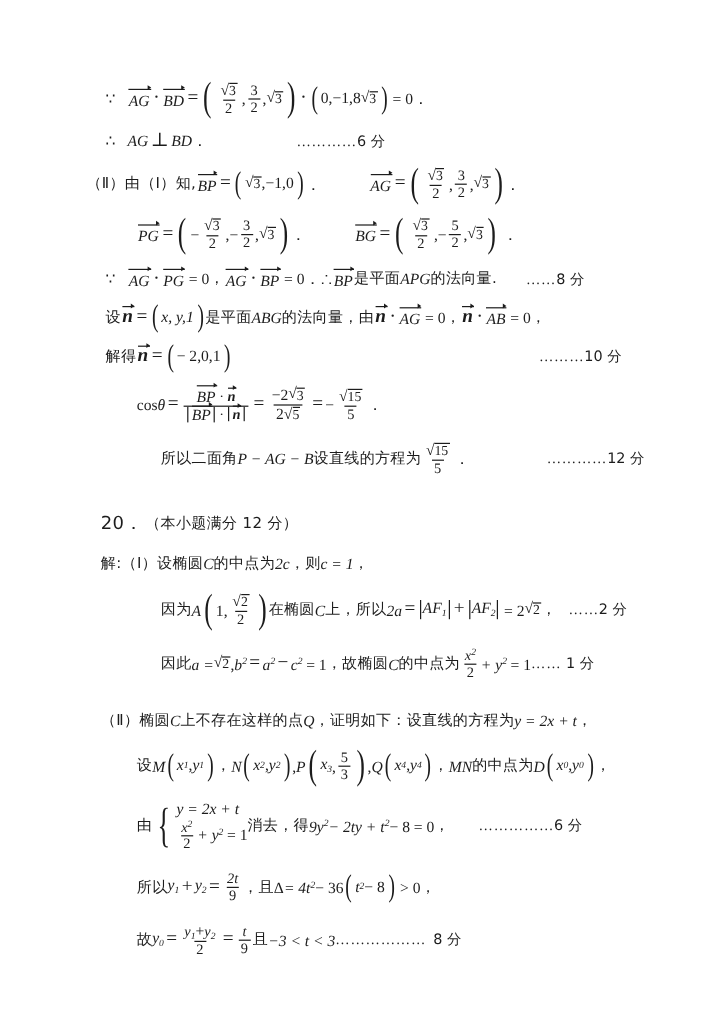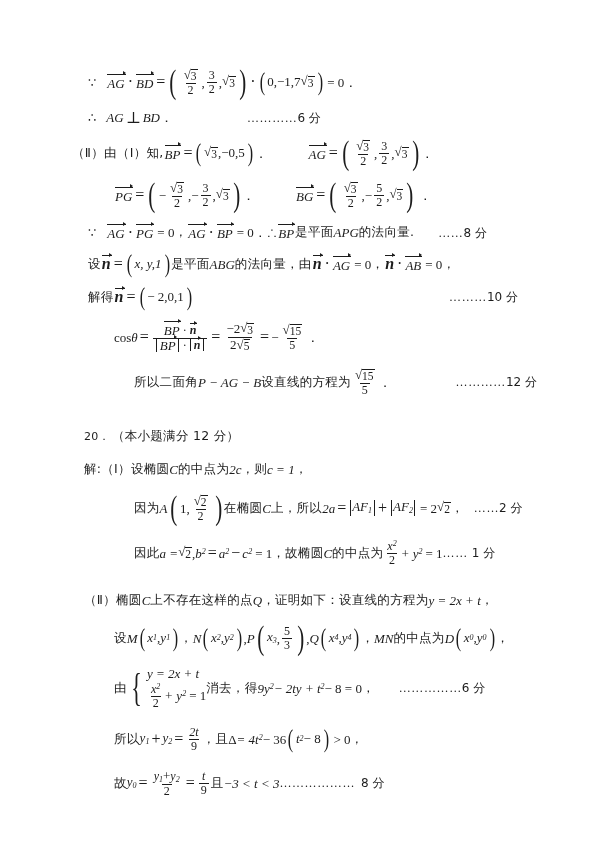--- a/index.html
+++ b/index.html
@@ -252,21 +252,21 @@
               <span class="glyph">√</span>
               <span class="rnd">3</span>
             </span>
         </span>
         <span class="pr">)</span>
       </span>
       <span class="op">·</span>
       <span class="bigparen">
         <span class="pl">(</span>
         <span class="inner">
-          <span class="mathu">0,−1,7</span>
+          <span class="mathu">0,−1,8</span>
           <span class="rad">
               <span class="glyph">√</span>
               <span class="rnd">3</span>
             </span>
         </span>
         <span class="pr">)</span>
       </span>
       <span class="mathu" style="padding-left:3px">= 0</span>
       <span class="mathu">．</span>
     </div>
@@ -287,21 +287,21 @@
       <span class="cn">（Ⅱ）由（Ⅰ）知,</span>
       <span class="vec math">BP</span>
       <span class="op">=</span>
       <span class="bigparen">
         <span class="pl">(</span>
         <span class="inner">
           <span class="rad">
               <span class="glyph">√</span>
               <span class="rnd">3</span>
             </span>
-          <span class="mathu">,−0,5</span>
+          <span class="mathu">,−1,0</span>
         </span>
         <span class="pr">)</span>
       </span>
       <span class="mathu">．</span>
       <span class="gap-lg"></span>
       <span class="vec math">AG</span>
       <span class="op">=</span>
       <span class="bigparen tall">
         <span class="pl">(</span>
         <span class="inner">
@@ -516,21 +516,21 @@
         <span class="den mathu">5</span>
       </span>
       <span class="mathu">．</span>
       <span class="gap-lg"></span>
         <span class="gap-md"></span>
       <span class="dots">…………</span>
       <span class="score">12 分</span>
     </div>
 
     <div class="ln r" style="height:33px; margin-left:-4px; margin-top:16px">
-      <span class="cn" style="font-size:11px">20．</span>
+      <span class="cn" style="font-size:15px">20．</span>
       <span class="cn" style="padding-left:2px">（本小题满分 12 分）</span>
     </div>
 
     <div class="ln r" style="height:33px; margin-left:-4px">
       <span class="cn">解:（Ⅰ）设椭圆</span>
       <span class="math">C</span>
       <span class="cn">的中点为</span>
       <span class="math">2c</span>
       <span class="cn">，</span>
       <span class="cn">则</span>

